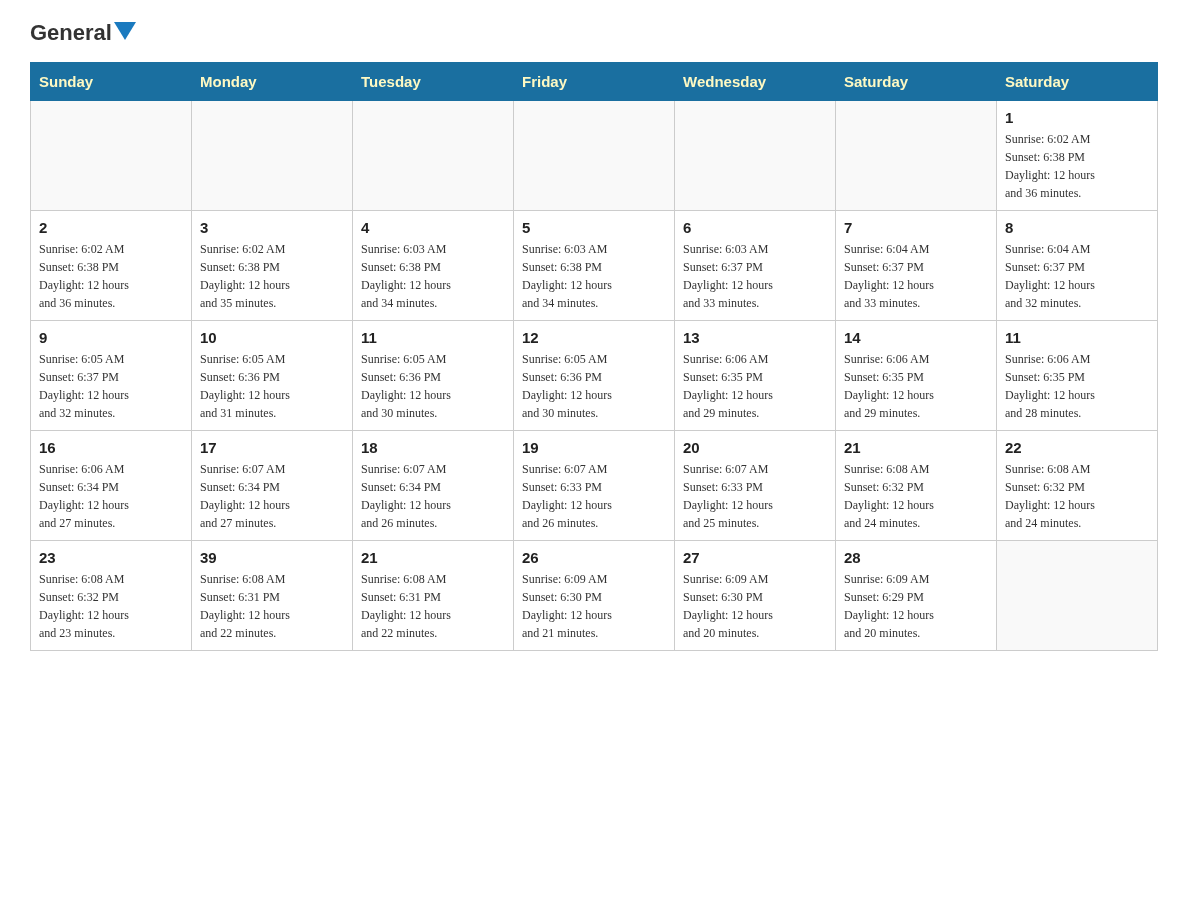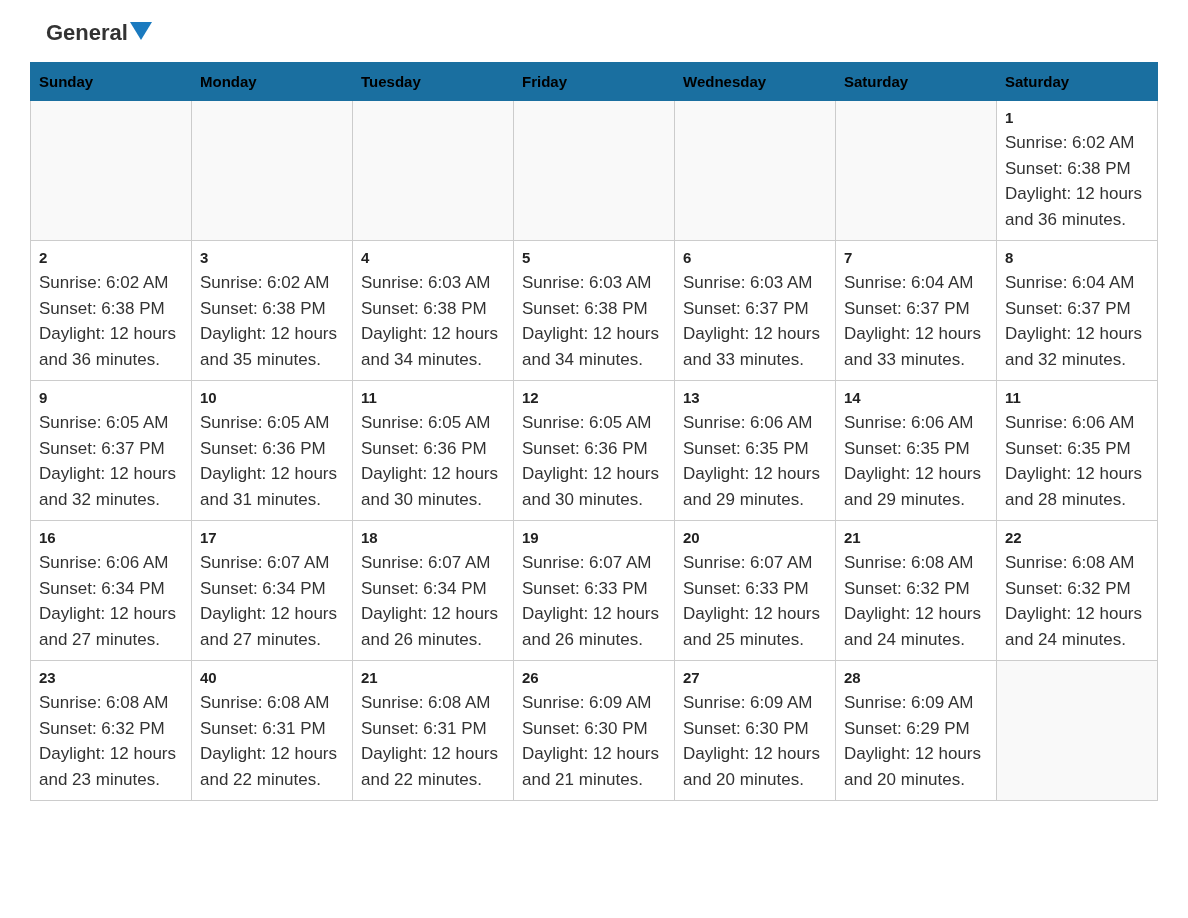--- a/index.html
+++ b/index.html
@@ -17,21 +17,20 @@
     }
     .logo {
       display: flex;
       flex-direction: column;
       align-items: flex-start;
     }
     .logo-text {
       font-size: 22px;
       font-weight: bold;
       color: #333;
-      margin-left: 16px;
     }
     .title-block {
       text-align: right;
     }
     .title-block h1 {
       font-size: 46px;
       font-weight: bold;
       color: #222;
       line-height: 1.1;
     }
@@ -41,21 +40,21 @@
       color: #555;
       margin-top: 4px;
     }
     .calendar {
       width: 100%;
       border-collapse: collapse;
       border: 1px solid #aaa;
     }
     .calendar th {
       background: #1a6fa0;
-      color: #000000;
+      color: #fef9c3;
       padding: 10px 8px;
       text-align: left;
       font-size: 15px;
       border: 1px solid #1a6fa0;
     }
     .calendar td {
       vertical-align: top;
       padding: 8px 8px;
       border: 1px solid #ccc;
       font-size: 12px;
@@ -65,23 +64,24 @@
       height: 110px;
     }
     .day-num {
       font-size: 15px;
       font-weight: bold;
       color: #222;
       display: block;
       margin-bottom: 4px;
     }
     .day-info {
-      font-size: 17px;
+      font-size: 12px;
       color: #333;
       line-height: 1.5;
+      font-family: Liberation Serif, serif;
     }
     .empty-cell {
       background: #f9f9f9;
     }
   </style>
 </head>
 <body>
 
 <div class="header">
   <div class="logo">
@@ -213,21 +213,21 @@
           <span class="day-num">22</span>
           <div class="day-info">Sunrise: 6:08 AM<br>Sunset: 6:32 PM<br>Daylight: 12 hours<br>and 24 minutes.</div>
         </td>
       </tr>
       <tr>
         <td>
           <span class="day-num">23</span>
           <div class="day-info">Sunrise: 6:08 AM<br>Sunset: 6:32 PM<br>Daylight: 12 hours<br>and 23 minutes.</div>
         </td>
         <td>
-          <span class="day-num">40</span>
+          <span class="day-num">39</span>
           <div class="day-info">Sunrise: 6:08 AM<br>Sunset: 6:31 PM<br>Daylight: 12 hours<br>and 22 minutes.</div>
         </td>
         <td>
           <span class="day-num">21</span>
           <div class="day-info">Sunrise: 6:08 AM<br>Sunset: 6:31 PM<br>Daylight: 12 hours<br>and 22 minutes.</div>
         </td>
         <td>
           <span class="day-num">26</span>
           <div class="day-info">Sunrise: 6:09 AM<br>Sunset: 6:30 PM<br>Daylight: 12 hours<br>and 21 minutes.</div>
         </td>

